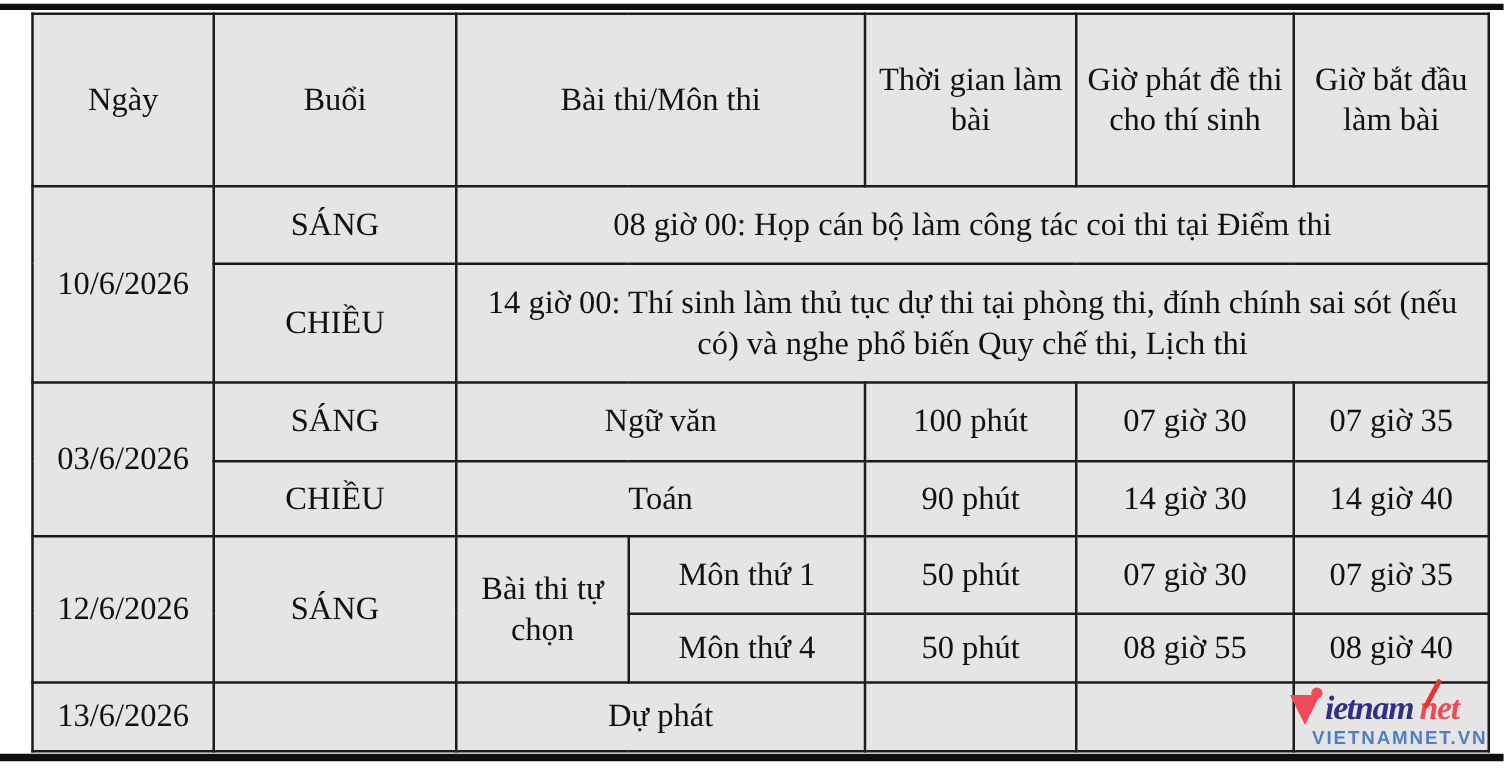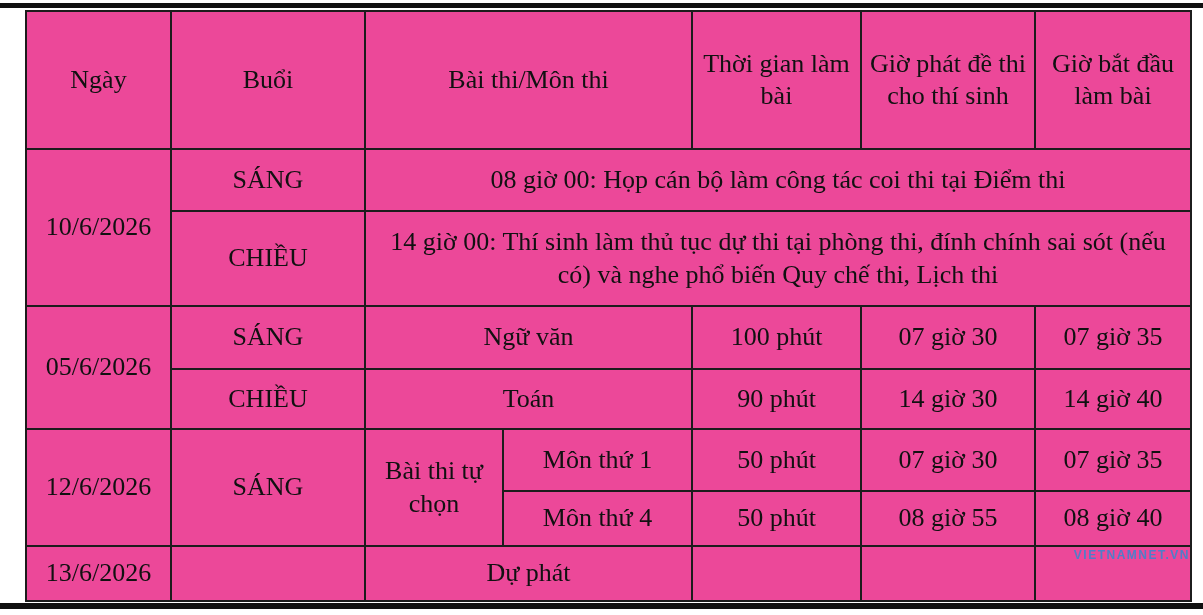--- a/index.html
+++ b/index.html
@@ -7,21 +7,21 @@
   body { font-family: "Liberation Serif", "DejaVu Serif", serif; color: #111111; position: relative; }
 
   .page-rule { position: absolute; left: 0; width: 1203px; background: #101010; }
   .page-rule.top { top: 3px; height: 5px; }
   .page-rule.bottom { top: 603px; height: 6px; }
 
   table.schedule {
     position: absolute; left: 25px; top: 10px;
     width: 1165px; height: 590px;
     border-collapse: collapse; table-layout: fixed;
-    background: #ec4899;
+    background: #e5e5e5;
   }
   table.schedule td, table.schedule th {
     border: 2px solid #1c1c1c;
     text-align: center; vertical-align: middle;
     font-size: 26px; line-height: 1.25;
     padding: 2px 6px;
     font-weight: normal;
     overflow: hidden;
   }
   th { font-weight: bold; font-size: 27px; }
@@ -52,21 +52,21 @@
   }
   .wm-ietnam { color: #2f3084; font-size: 27px; letter-spacing: -1px; line-height: 1; }
   .wm-net { color: #ee4a58; font-size: 27px; letter-spacing: -1px; line-height: 1; margin-left: 5px; position: relative; }
   .wm-slash {
     position: absolute; left: 112px; top: -4px; width: 4px; height: 26px;
     background: #e8322f; transform: rotate(28deg); border-radius: 2px;
   }
   .wm-site {
     margin-top: 2px; text-align: right;
     font-family: "Liberation Sans", sans-serif; font-weight: bold;
-    font-size: 12px; letter-spacing: 1.5px; color: #4f7ec9;
+    font-size: 15px; letter-spacing: 1.5px; color: #4f7ec9;
   }
 </style>
 </head>
 <body>
 
 <div class="page-rule top"></div>
 <div class="page-rule bottom"></div>
 
 <table class="schedule">
   <colgroup>
@@ -92,21 +92,21 @@
     <td rowspan="2">10/6/2026</td>
     <td>SÁNG</td>
     <td colspan="5" class="left">08 giờ 00: Họp cán bộ làm công tác coi thi tại Điểm thi</td>
   </tr>
   <tr style="height:95px">
     <td>CHIỀU</td>
     <td colspan="5" class="left">14 giờ 00: Thí sinh làm thủ tục dự thi tại phòng thi, đính chính sai sót (nếu có) và nghe phổ biến Quy chế thi, Lịch thi</td>
   </tr>
 
   <tr style="height:63px">
-    <td rowspan="2">05/6/2026</td>
+    <td rowspan="2">03/6/2026</td>
     <td>SÁNG</td>
     <td colspan="2">Ngữ văn</td>
     <td>100 phút</td>
     <td class="bold">07 giờ 30</td>
     <td class="bold">07 giờ 35</td>
   </tr>
   <tr style="height:60px">
     <td>CHIỀU</td>
     <td colspan="2">Toán</td>
     <td>90 phút</td>
@@ -135,14 +135,23 @@
     <td></td>
     <td colspan="2">Dự phát</td>
     <td></td>
     <td></td>
     <td class="note-cell"></td>
   </tr>
 </tbody>
   </table>
 
 <div class="watermark">
+  <div class="wm-logo-line">
+    <span class="wm-v">
+      <span class="tri"></span>
+        <span class="dot"></span>
+    </span>
+    <span class="wm-ietnam">ietnam</span>
+    <span class="wm-net">net</span>
+    <span class="wm-slash"></span>
+  </div>
   <div class="wm-site">VIETNAMNET.VN</div>
 </div>
 
 </body></html>

